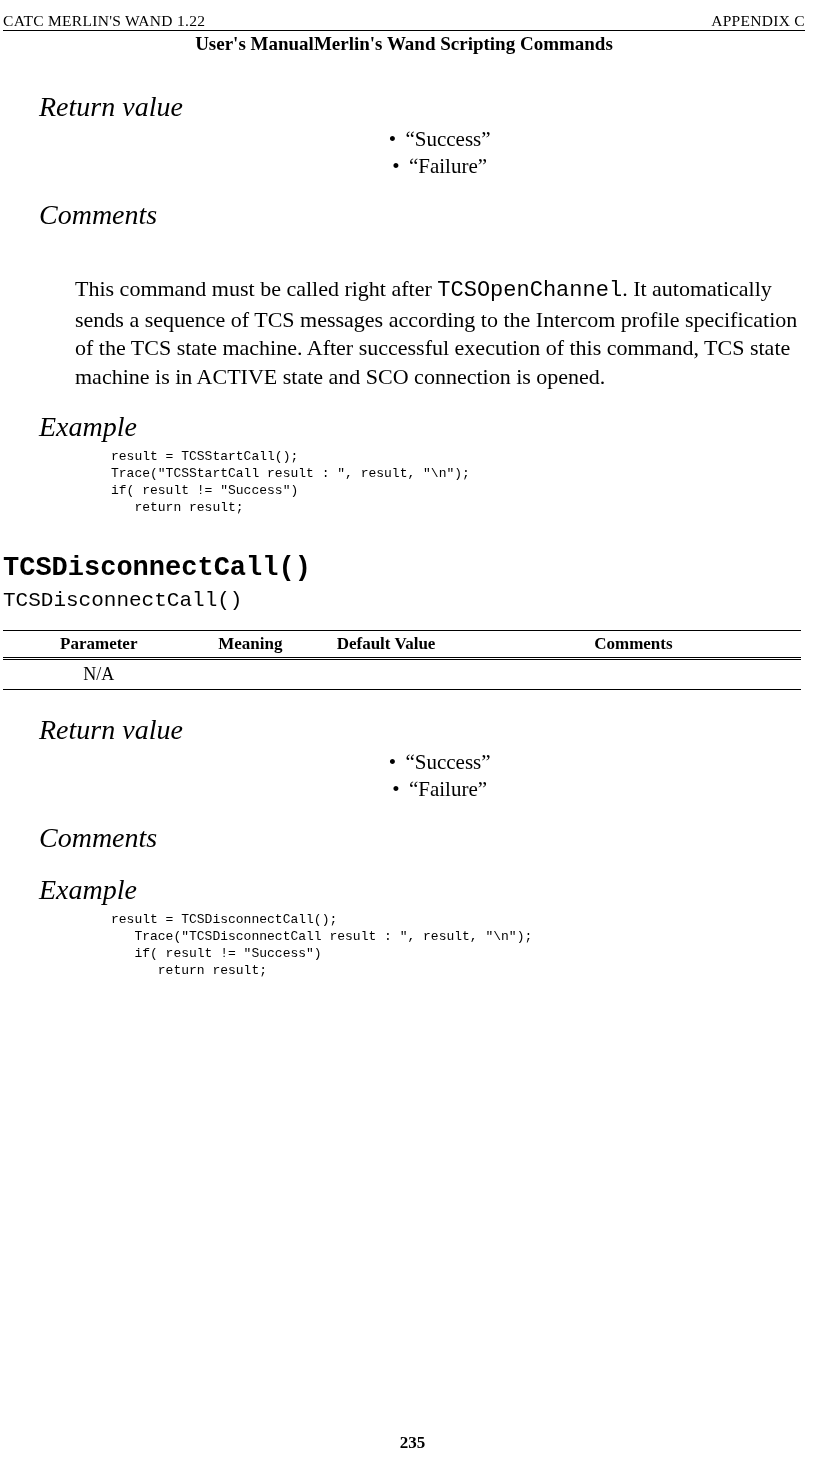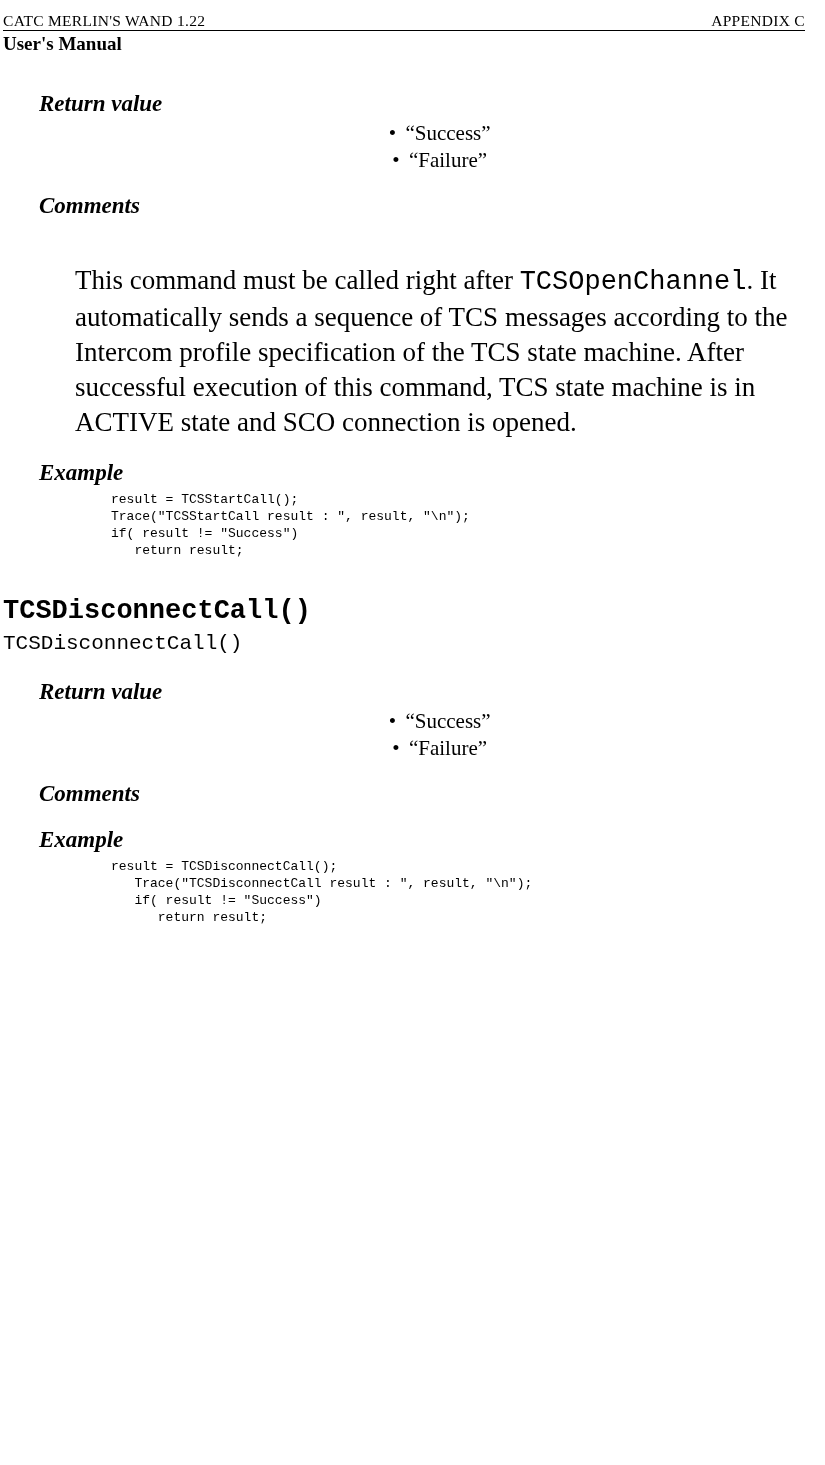--- a/index.html
+++ b/index.html
@@ -23,43 +23,42 @@
     justify-content: space-between;
     font-size: 15.5px;
     border-bottom: 1.5px solid #000;
     padding-bottom: 0px;
     margin-bottom: 2px;
   }
   .header .left, .header .right { white-space: nowrap; }
   .header .smallcaps { font-variant: small-caps; letter-spacing: 0.3px;}
   .subheader {
     display: flex;
-    justify-content: flex-start;
+    justify-content: center;
     font-weight: bold;
     font-size: 19px;
     margin-bottom: 36px;
   }
   .content { padding-left: 36px; padding-right: 4px; }
   .sec-label {
     font-style: italic;
-    font-size: 23px;
+    font-size: 28px;
     margin-top: 20px;
     margin-bottom: 4px;
-    font-weight: bold;
   }
   .bullets {
     margin-left: 30px;
     font-size: 21px;
     text-align: center;
   }
   .bullets .row { margin-bottom: 2px; }
   .bullets .dot { display: inline-block; width: 26px; }
   .para {
     margin-left: 36px;
-    font-size: 27px;
+    font-size: 22px;
     line-height: 1.3;
     margin-top: 44px;
   }
   .mono-inline { font-family: "Courier New", Courier, monospace; }
   .codeblock {
     font-family: "Courier New", Courier, monospace;
     font-size: 13px;
     white-space: pre;
     margin-left: 72px;
     margin-top: 6px;
@@ -113,20 +112,21 @@
 <body>
 
 <div class="page">
 
   <div class="header">
     <span class="left smallcaps">CATC MERLIN'S WAND 1.22</span>
     <span class="right smallcaps">APPENDIX C</span>
   </div>
   <div class="subheader">
     <span>User's Manual</span>
+    <span>Merlin's Wand Scripting Commands</span>
   </div>
 
   <div class="content">
 
     <div class="sec-label">Return value</div>
     <div class="bullets">
       <div class="row"><span class="dot">•</span><span>“Success”</span></div>
       <div class="row"><span class="dot">•</span><span>“Failure”</span></div>
     </div>
 
@@ -137,30 +137,49 @@
 
     <div class="sec-label">Example</div>
     <div class="codeblock">result = TCSStartCall();
 Trace("TCSStartCall result : ", result, "\n");
 if( result != "Success")
    return result;</div>
 
     <div class="h2-func">TCSDisconnectCall()</div>
     <div class="syntax">TCSDisconnectCall()</div>
 
+    <table class="params">
+      <thead>
+        <tr>
+          <th style="width:24%">Parameter</th>
+          <th style="width:14%">Meaning</th>
+          <th style="width:20%">Default Value</th>
+          <th>Comments</th>
+        </tr>
+      </thead>
+      <tbody>
+        <tr>
+          <td>N/A</td>
+          <td></td>
+          <td></td>
+          <td></td>
+        </tr>
+      </tbody>
+    </table>
 
     <div class="sec-label" style="margin-top:24px">Return value</div>
     <div class="bullets">
       <div class="row"><span class="dot">•</span><span>“Success”</span></div>
       <div class="row"><span class="dot">•</span><span>“Failure”</span></div>
     </div>
 
     <div class="sec-label">Comments</div>
 
     <div class="sec-label">Example</div>
     <div class="codeblock">result = TCSDisconnectCall();
    Trace("TCSDisconnectCall result : ", result, "\n");
    if( result != "Success")
       return result;</div>
 
   </div>
 
+  <div class="footer">235</div>
 </div>
 
 </body></html>

